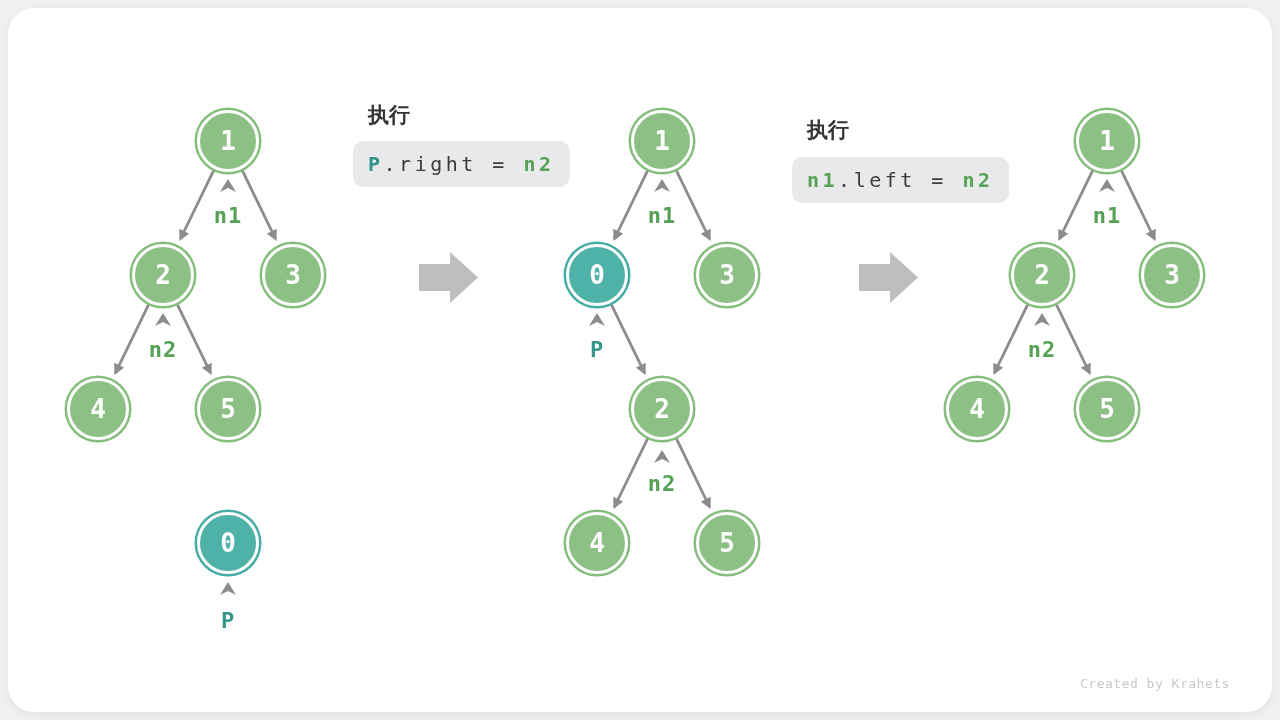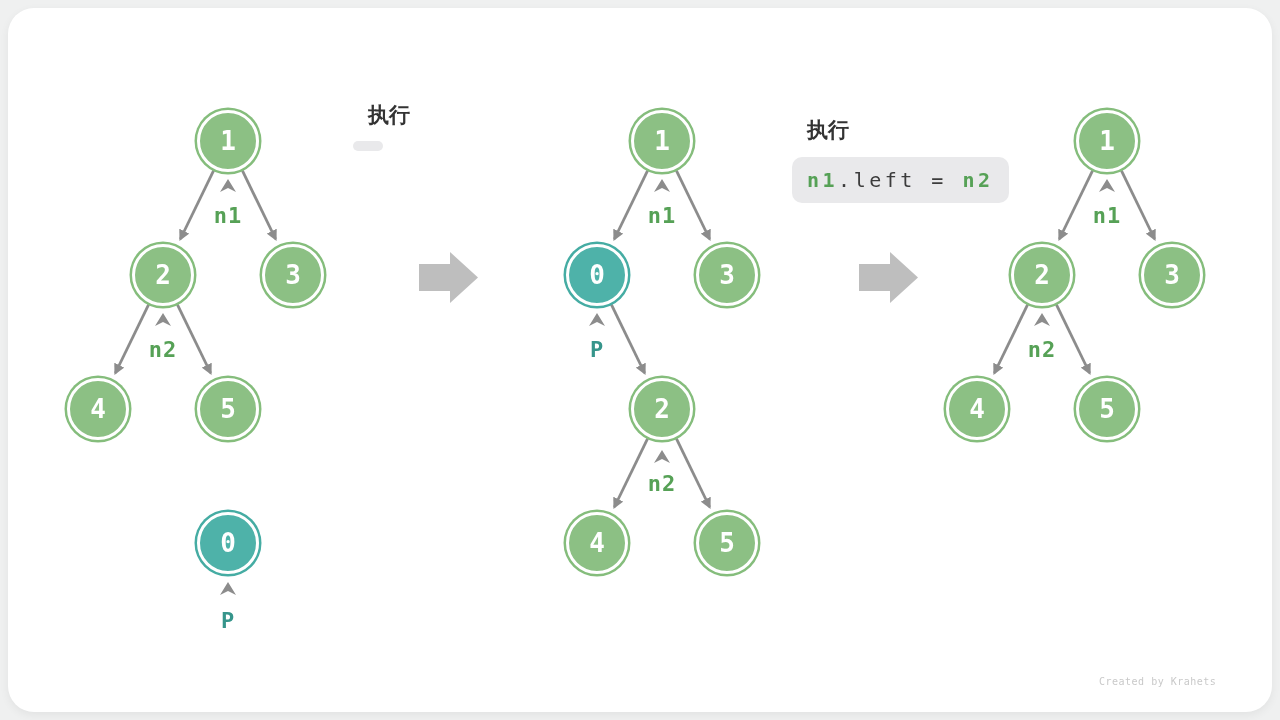--- a/index.html
+++ b/index.html
@@ -42,21 +42,21 @@
     padding:5px 15px;white-space:nowrap;
     font-family:"DejaVu Sans Mono", monospace;
     font-size:20px;letter-spacing:3.5px;line-height:36px;color:#3C3C3C;
   }
   .tok-plain{color:#3C3C3C;font-weight:normal;}
   .tok-green{color:#56A156;font-weight:bold;}
   .tok-teal{color:#2E968C;font-weight:bold;}
   .footer-credit{
     position:absolute;left:1080px;top:676px;
     font-family:"DejaVu Sans Mono", monospace;
-    font-size:10px;color:#C9C9C9;letter-spacing:0.5px;margin-left:19px;
+    font-size:13px;color:#C9C9C9;letter-spacing:0.5px;
   }
 </style>
 </head>
 <body>
 
 <div class="canvas">
   <div class="card"></div>
 
   <svg class="overlay" viewBox="0 0 1280 720">
     <defs>
@@ -127,20 +127,23 @@
   <div class="node green" style="left:1107px;top:141px">1</div>
   <div class="node green" style="left:1042px;top:275px">2</div>
   <div class="node green" style="left:1172px;top:275px">3</div>
   <div class="node green" style="left:977px;top:409px">4</div>
   <div class="node green" style="left:1107px;top:409px">5</div>
   <div class="ptr-label green" style="left:1107px;top:215px">n1</div>
   <div class="ptr-label green" style="left:1042px;top:349px">n2</div>
 
   <div class="exec-title" style="left:368px;top:101px">执行</div>
   <div class="code-box" style="left:353px;top:141px">
+    <div>
+      <span class="tok-teal">P</span><span class="tok-plain">.right = </span><span class="tok-green">n2</span>
+    </div>
   </div>
 
   <div class="exec-title" style="left:807px;top:116px">执行</div>
   <div class="code-box" style="left:792px;top:157px">
     <div>
       <span class="tok-green">n1</span><span class="tok-plain">.left = </span><span class="tok-green">n2</span>
     </div>
   </div>
 
   <div class="footer-credit">Created by Krahets</div>

